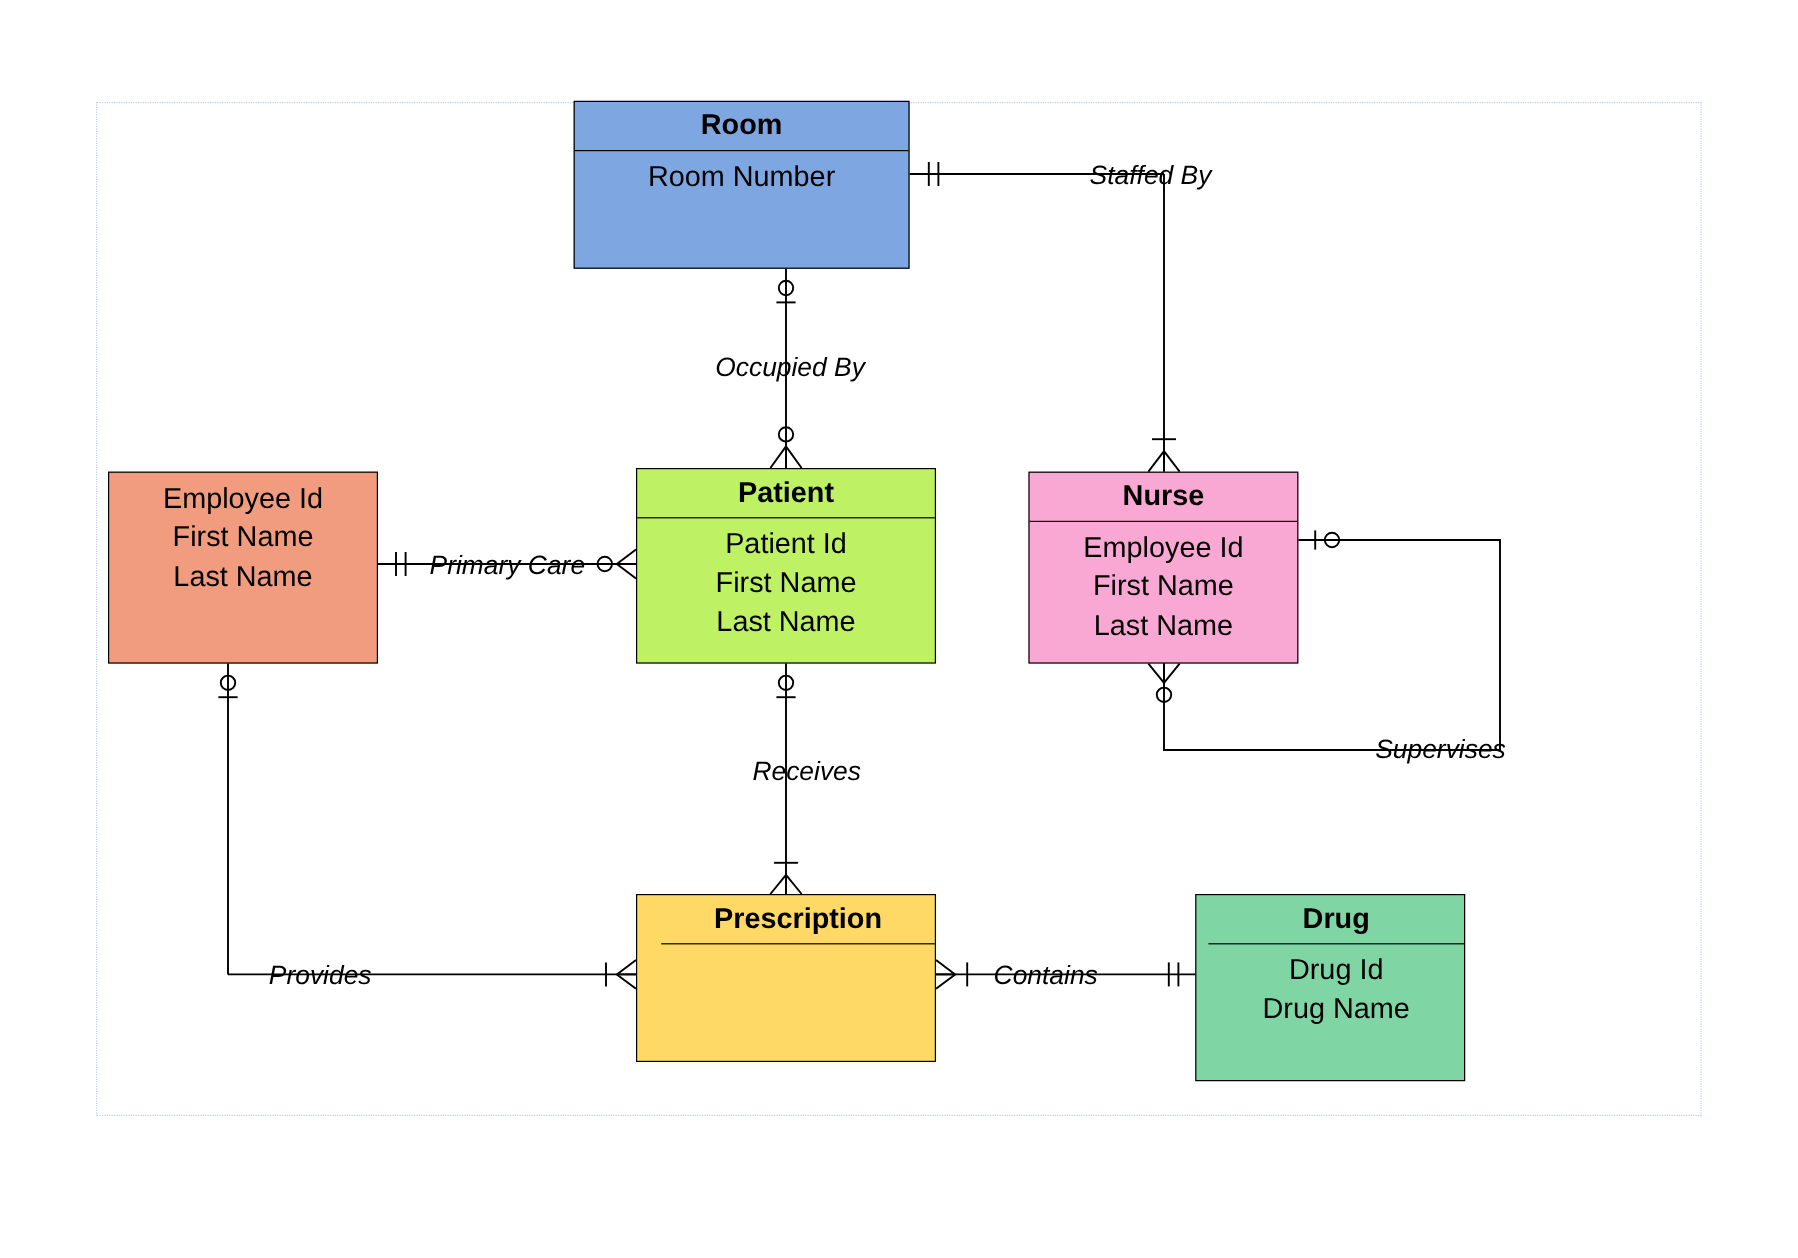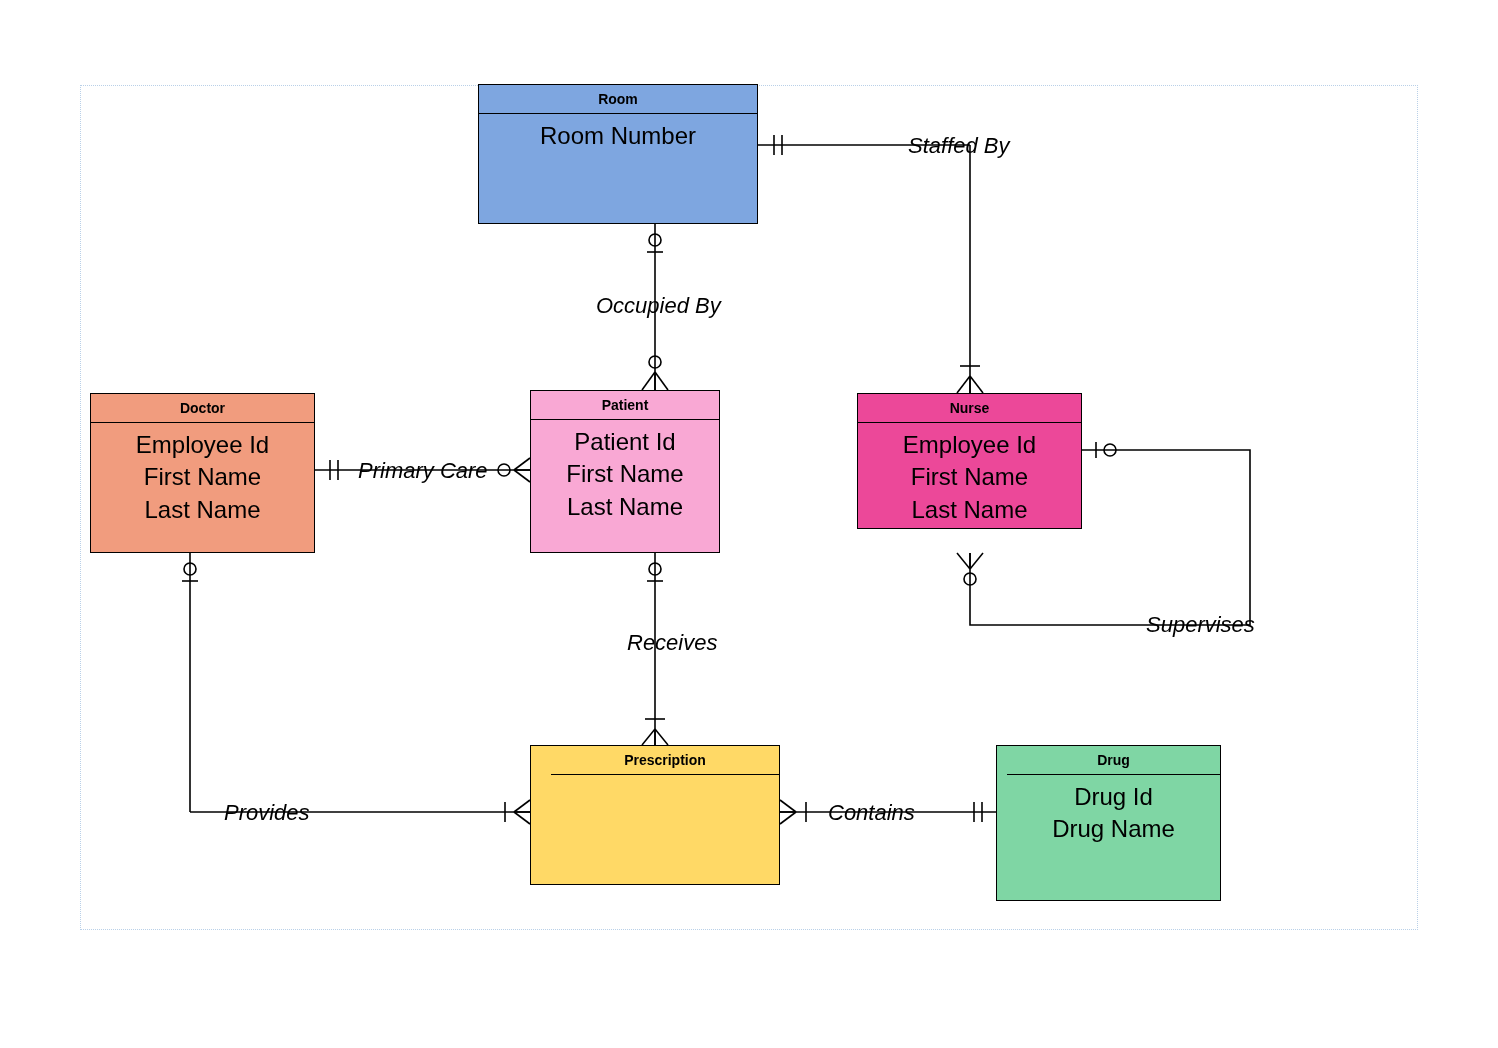--- a/index.html
+++ b/index.html
@@ -29,21 +29,21 @@
     pointer-events: none;
   }
   .entity {
     position: absolute;
     border: 1.5px solid #000;
     box-sizing: border-box;
     text-align: center;
   }
   .entity .head {
     font-weight: 700;
-    font-size: 14px;
+    font-size: 24px;
     border-bottom: 1.5px solid #000;
     padding: 6px 4px;
   }
   .entity .attrs {
     font-size: 24px;
     line-height: 1.35;
     padding: 6px 4px 8px 4px;
     white-space: pre-line;
   }
   .rel-label {
@@ -58,34 +58,33 @@
 <body>
 
 <div class="canvas"></div>
 
 <div class="entity" style="left:478px; top:84px; width:280px; height:140px; background:#7ea6e0;">
   <div class="head">Room</div>
   <div class="attrs">Room Number</div>
 </div>
 
 <div class="entity" style="left:90px; top:393px; width:225px; height:160px; background:#f19c7e;">
-  <div class="head">Doctor</div>
   <div class="attrs">Employee Id
 First Name
 Last Name</div>
 </div>
 
-<div class="entity" style="left:530px; top:390px; width:190px; height:163px; background:#f9a8d4;">
+<div class="entity" style="left:530px; top:390px; width:250px; height:163px; background:#bef264;">
   <div class="head">Patient</div>
   <div class="attrs">Patient Id
 First Name
 Last Name</div>
 </div>
 
-<div class="entity" style="left:857px; top:393px; width:225px; height:136px; background:#ec4899;">
+<div class="entity" style="left:857px; top:393px; width:225px; height:160px; background:#f9a8d4;">
   <div class="head">Nurse</div>
   <div class="attrs">Employee Id
 First Name
 Last Name</div>
 </div>
 
 <div class="entity" style="left:530px; top:745px; width:250px; height:140px; background:#ffd966;padding-left:20px;">
   <div class="head">Prescription</div>
 </div>
 

